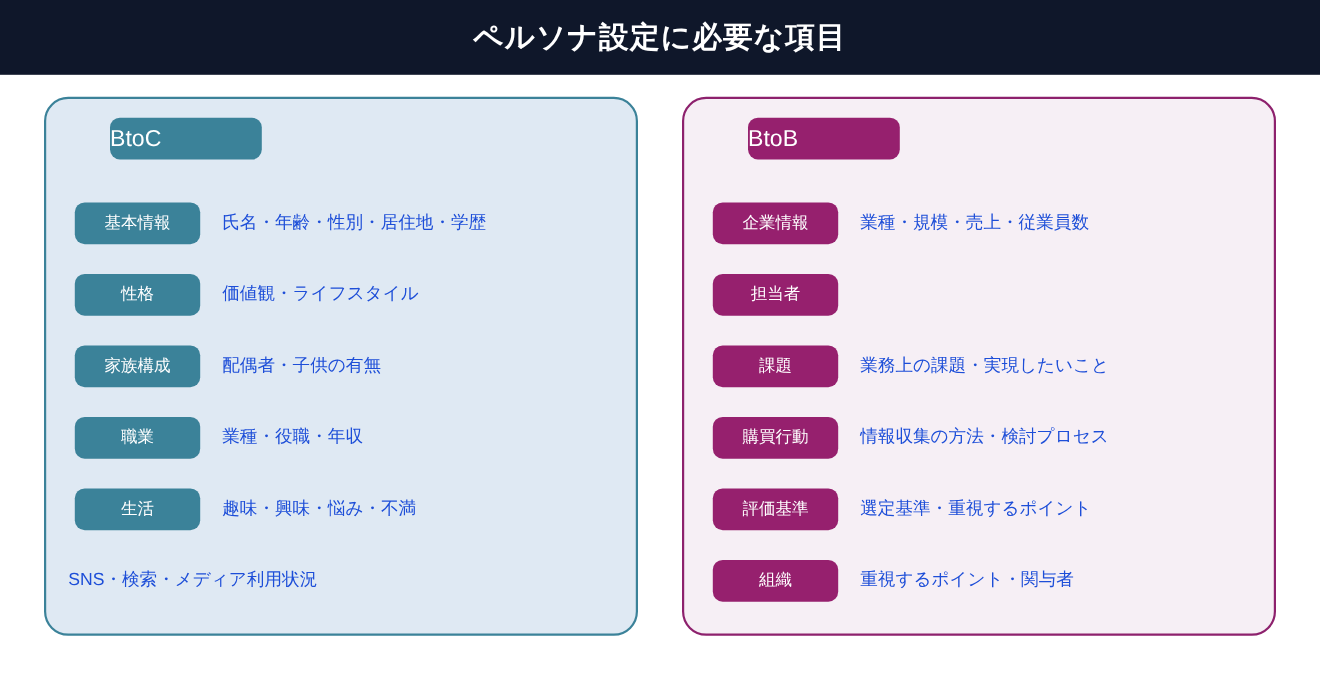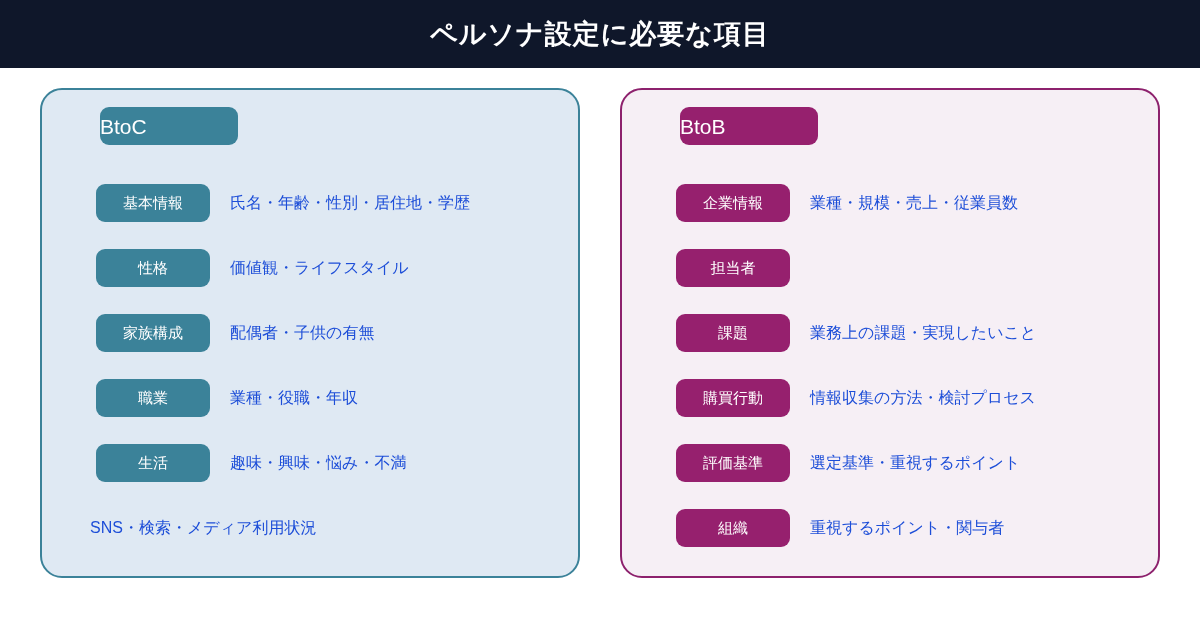--- a/index.html
+++ b/index.html
@@ -98,21 +98,20 @@
     left: 0;
     top: 80px;
     width: 100%;
   }
 
   .row {
     position: relative;
     height: 65px;
     display: flex;
     align-items: center;
-    margin-left: 28px;
   }
 
   .row-label {
     flex: 0 0 auto;
     margin-left: 26px;
     width: 114px;
     height: 38px;
     border-radius: 9px;
     display: flex;
     align-items: center;

